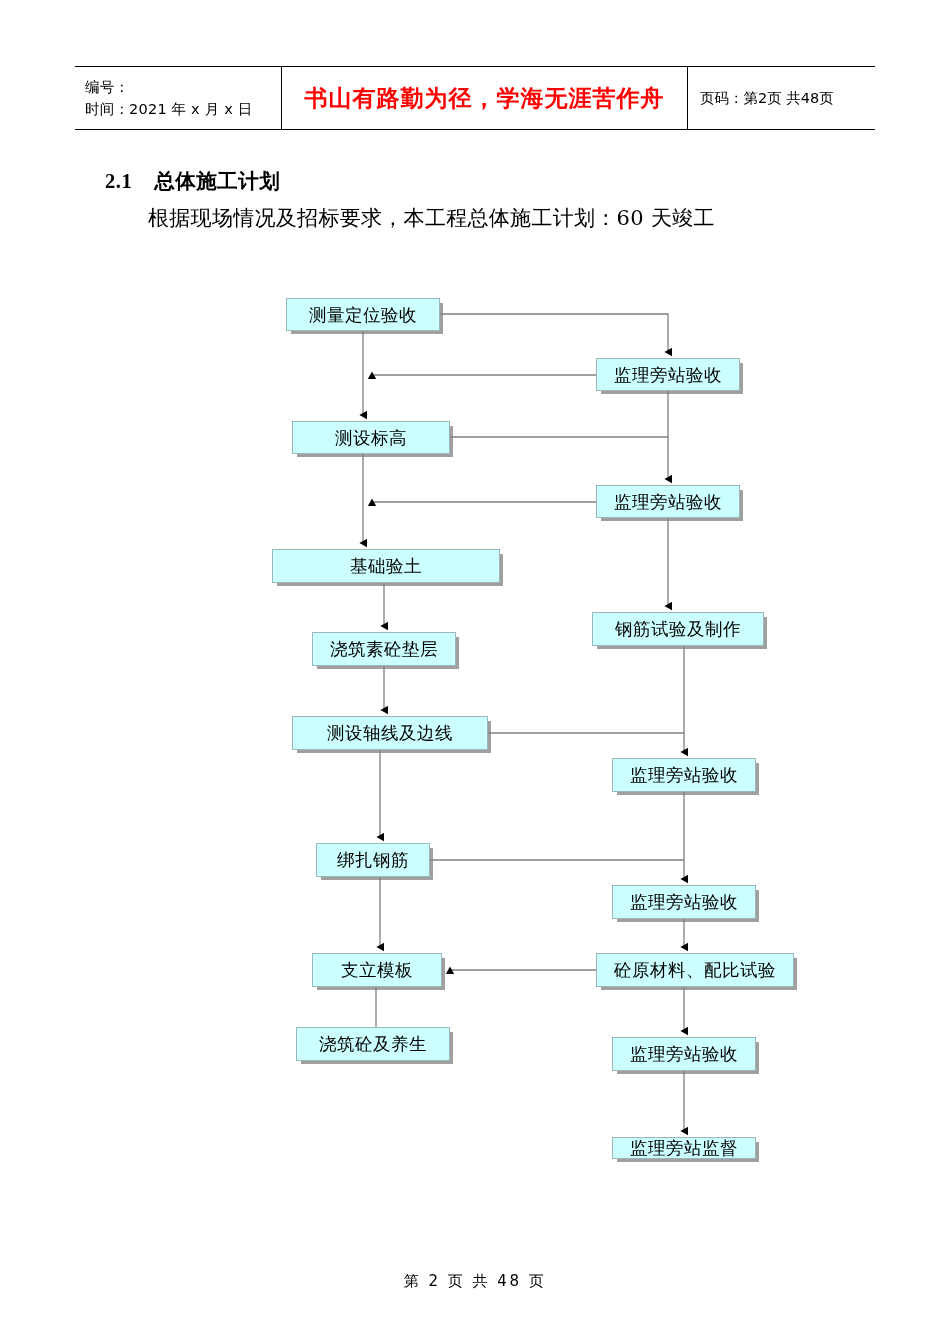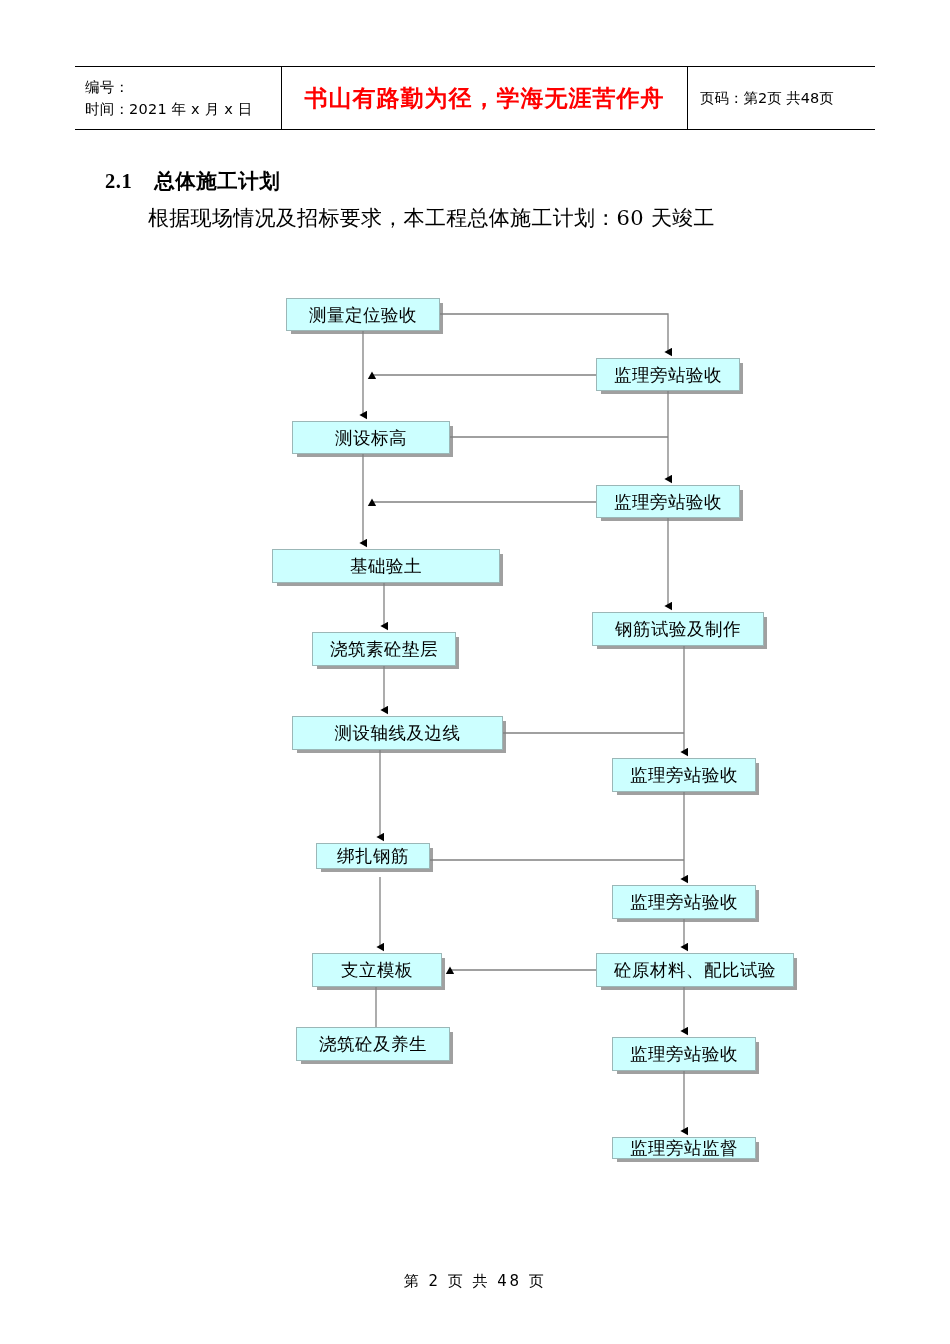--- a/index.html
+++ b/index.html
@@ -206,23 +206,23 @@
   </svg>
 
   <div id="fc-boxes">
       <div class="fc-box" style="left: 286px; top: 298px; width: 154px; height: 33px; background: rgb(204, 255, 255); border-color: rgb(155, 183, 183);">测量定位验收</div>
       <div class="fc-box" style="left: 596px; top: 358px; width: 144px; height: 33px; background: rgb(204, 255, 255); border-color: rgb(155, 183, 183);">监理旁站验收</div>
       <div class="fc-box" style="left: 292px; top: 421px; width: 158px; height: 33px; background: rgb(204, 255, 255); border-color: rgb(155, 183, 183);">测设标高</div>
       <div class="fc-box" style="left: 596px; top: 485px; width: 144px; height: 33px; background: rgb(204, 255, 255); border-color: rgb(155, 183, 183);">监理旁站验收</div>
       <div class="fc-box" style="left: 272px; top: 549px; width: 228px; height: 34px; background: rgb(204, 255, 255); border-color: rgb(155, 183, 183);">基础验土</div>
       <div class="fc-box" style="left: 592px; top: 612px; width: 172px; height: 34px; background: rgb(204, 255, 255); border-color: rgb(155, 183, 183);">钢筋试验及制作</div>
       <div class="fc-box" style="left: 312px; top: 632px; width: 144px; height: 34px; background: rgb(204, 255, 255); border-color: rgb(155, 183, 183);">浇筑素砼垫层</div>
-      <div class="fc-box" style="left: 292px; top: 716px; width: 211px; height: 34px; background: rgb(204, 255, 255); border-color: rgb(155, 183, 183);">测设轴线及边线</div>
+      <div class="fc-box" style="left: 292px; top: 716px; width: 196px; height: 34px; background: rgb(204, 255, 255); border-color: rgb(155, 183, 183);">测设轴线及边线</div>
       <div class="fc-box" style="left: 612px; top: 758px; width: 144px; height: 34px; background: rgb(204, 255, 255); border-color: rgb(155, 183, 183);">监理旁站验收</div>
-      <div class="fc-box" style="left: 316px; top: 843px; width: 114px; height: 26px; background: rgb(204, 255, 255); border-color: rgb(155, 183, 183);">绑扎钢筋</div>
+      <div class="fc-box" style="left: 316px; top: 843px; width: 114px; height: 34px; background: rgb(204, 255, 255); border-color: rgb(155, 183, 183);">绑扎钢筋</div>
       <div class="fc-box" style="left: 612px; top: 885px; width: 144px; height: 34px; background: rgb(204, 255, 255); border-color: rgb(155, 183, 183);">监理旁站验收</div>
       <div class="fc-box" style="left: 312px; top: 953px; width: 130px; height: 34px; background: rgb(204, 255, 255); border-color: rgb(155, 183, 183);">支立模板</div>
       <div class="fc-box" style="left: 596px; top: 953px; width: 198px; height: 34px; background: rgb(204, 255, 255); border-color: rgb(155, 183, 183);">砼原材料、配比试验</div>
       <div class="fc-box" style="left: 296px; top: 1027px; width: 154px; height: 34px; background: rgb(204, 255, 255); border-color: rgb(155, 183, 183);">浇筑砼及养生</div>
       <div class="fc-box" style="left: 612px; top: 1037px; width: 144px; height: 34px; background: rgb(204, 255, 255); border-color: rgb(155, 183, 183);">监理旁站验收</div>
       <div class="fc-box" style="left: 612px; top: 1137px; width: 144px; height: 22px; background: rgb(204, 255, 255); border-color: rgb(155, 183, 183);">监理旁站监督</div>
     </div>
 
   <div class="footer">第 2 页  共 48 页</div>
 

